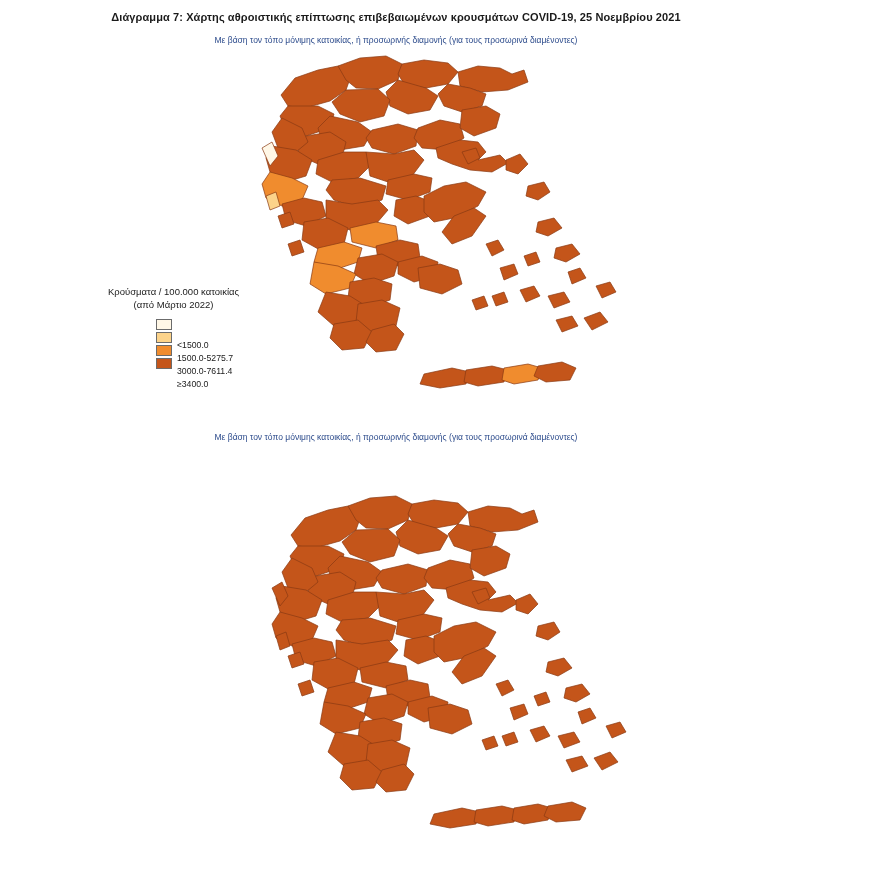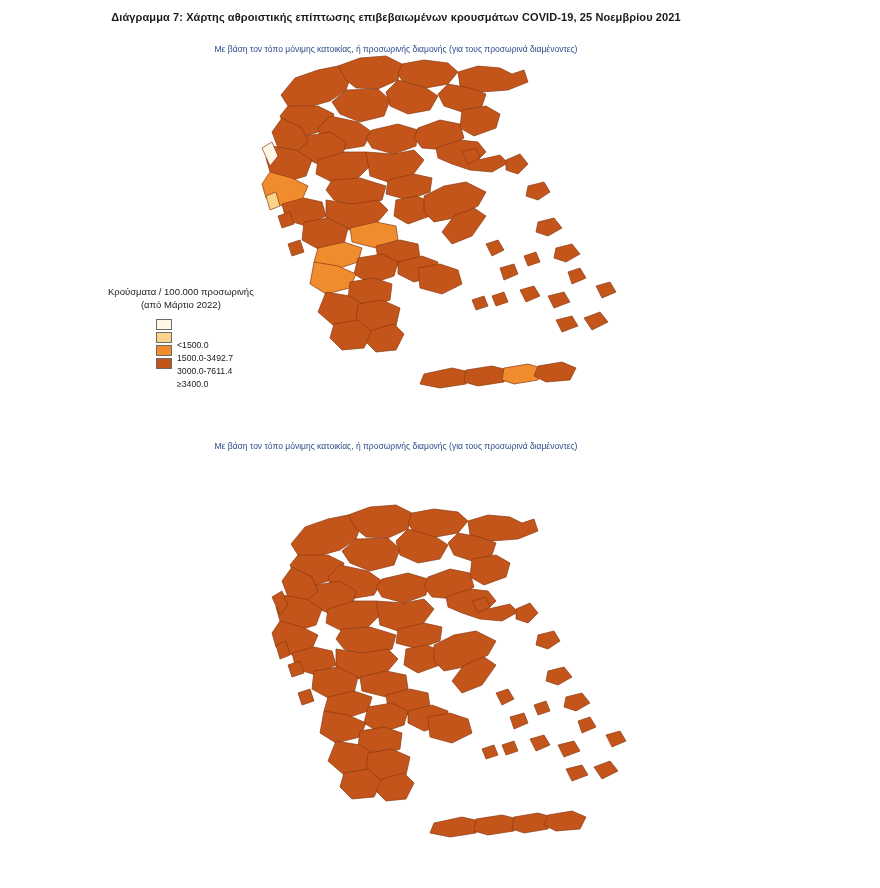--- a/index.html
+++ b/index.html
@@ -28,21 +28,21 @@
     font-weight: bold;
     color: #1a1a1a;
     margin: 0;
     padding-top: 11px;
     letter-spacing: 0.1px;
   }
   .chart-subtitle {
     text-align: center;
     font-size: 8.5px;
     color: #2b4a8b;
-    margin: 17px;
+    margin: 8px;
     padding-top: 4px;
   }
 
   .map-wrap {
     position: absolute;
     left: 0;
     top: 0;
     width: 880px;
     height: 100%;
   }
@@ -173,31 +173,31 @@
         <path fill="#c4551a" d="M424 374 L452 368 L470 372 L466 384 L440 388 L420 384 Z"></path>
         <path fill="#c4551a" d="M466 370 L492 366 L508 370 L504 382 L478 386 L464 382 Z"></path>
         <path fill="#f08c2e" d="M504 368 L528 364 L542 368 L538 380 L514 384 L502 380 Z"></path>
         <path fill="#c4551a" d="M538 366 L562 362 L576 368 L570 380 L546 382 L534 376 Z"></path>
       </g>
     </svg>
   </div>
 
   <div class="legend" id="legend-1">
     <div class="legend-title">
-      <div>Κρούσματα / 100.000 προσωρινής</div>
+      <div>Κρούσματα / 100.000 κατοικίας</div>
       <div>(από Μάρτιο 2022)</div>
     </div>
     <div class="legend-rows">
       <div class="legend-row">
         <span class="swatch" style="background:#fff7e6"></span>
         <span class="legend-label">&lt;1500.0</span>
       </div>
       <div class="legend-row">
         <span class="swatch" style="background:#fcd38a"></span>
-        <span class="legend-label">1500.0-3492.7</span>
+        <span class="legend-label">1500.0-5275.7</span>
       </div>
       <div class="legend-row">
         <span class="swatch" style="background:#f08c2e"></span>
         <span class="legend-label">3000.0-7611.4</span>
       </div>
       <div class="legend-row">
         <span class="swatch" style="background:#c4551a"></span>
         <span class="legend-label">≥3400.0</span>
       </div>
     </div>

